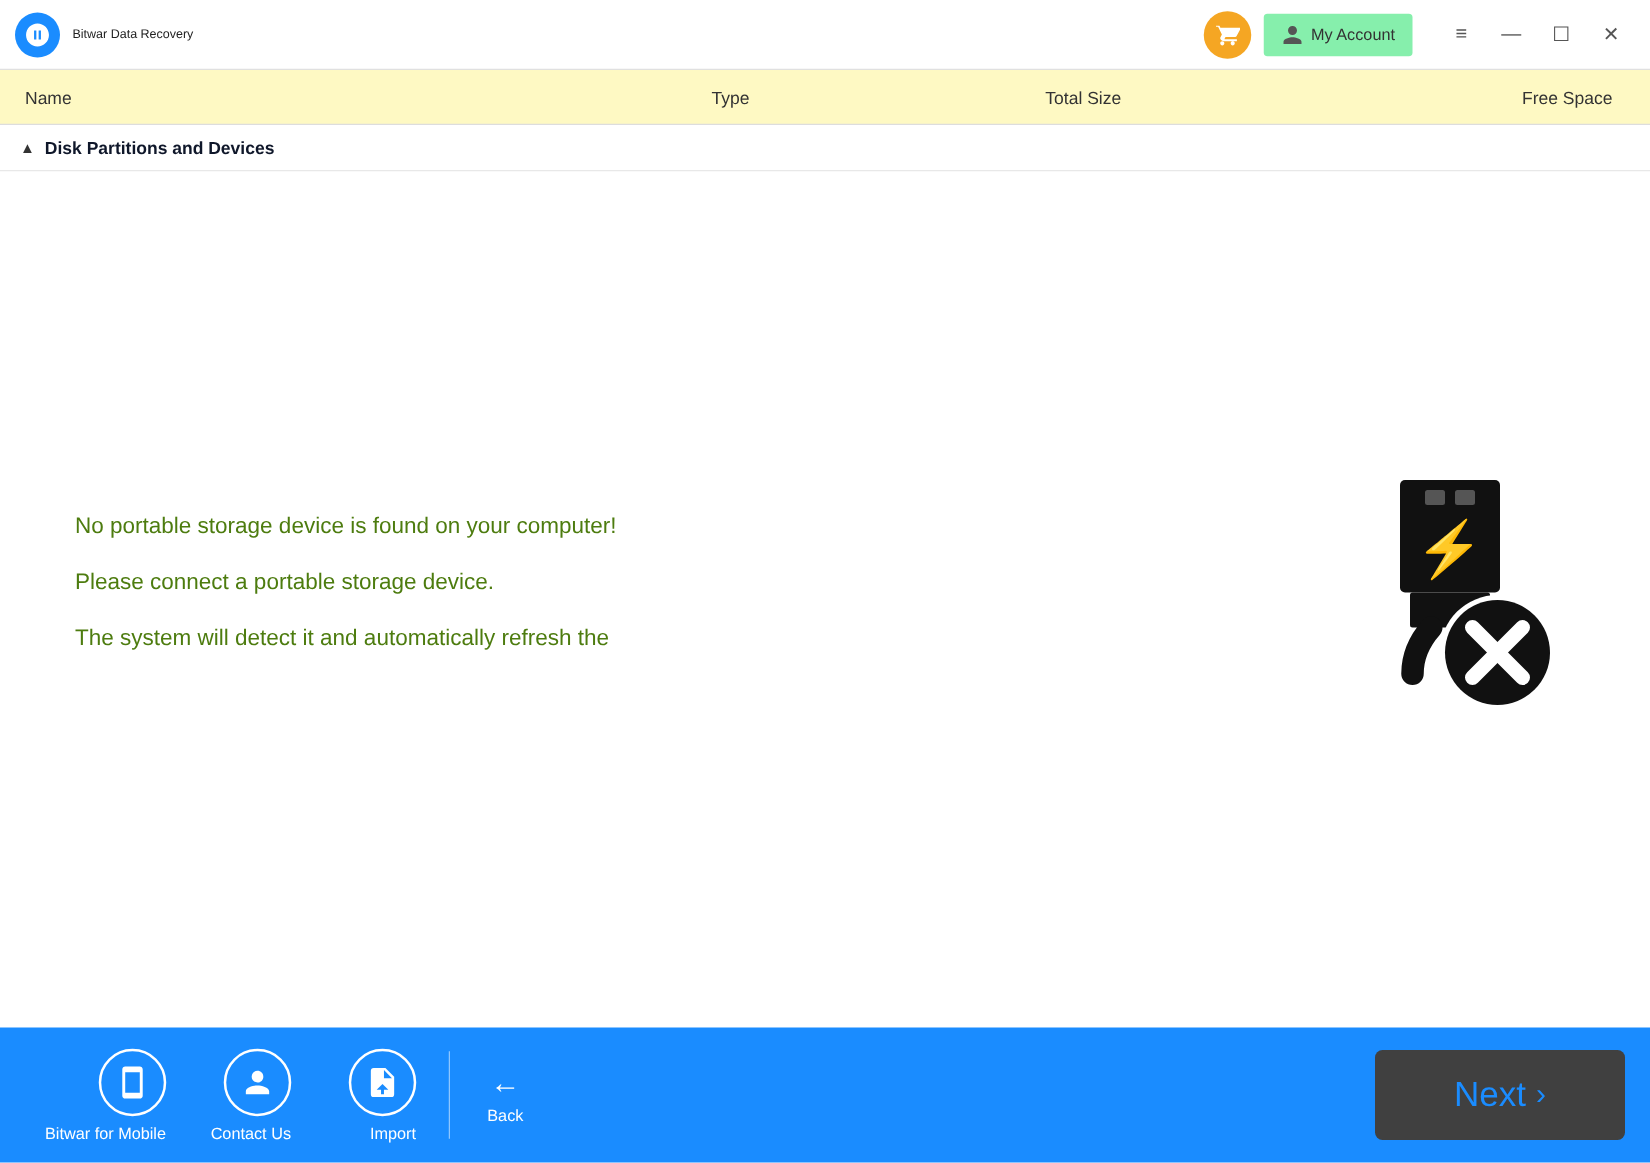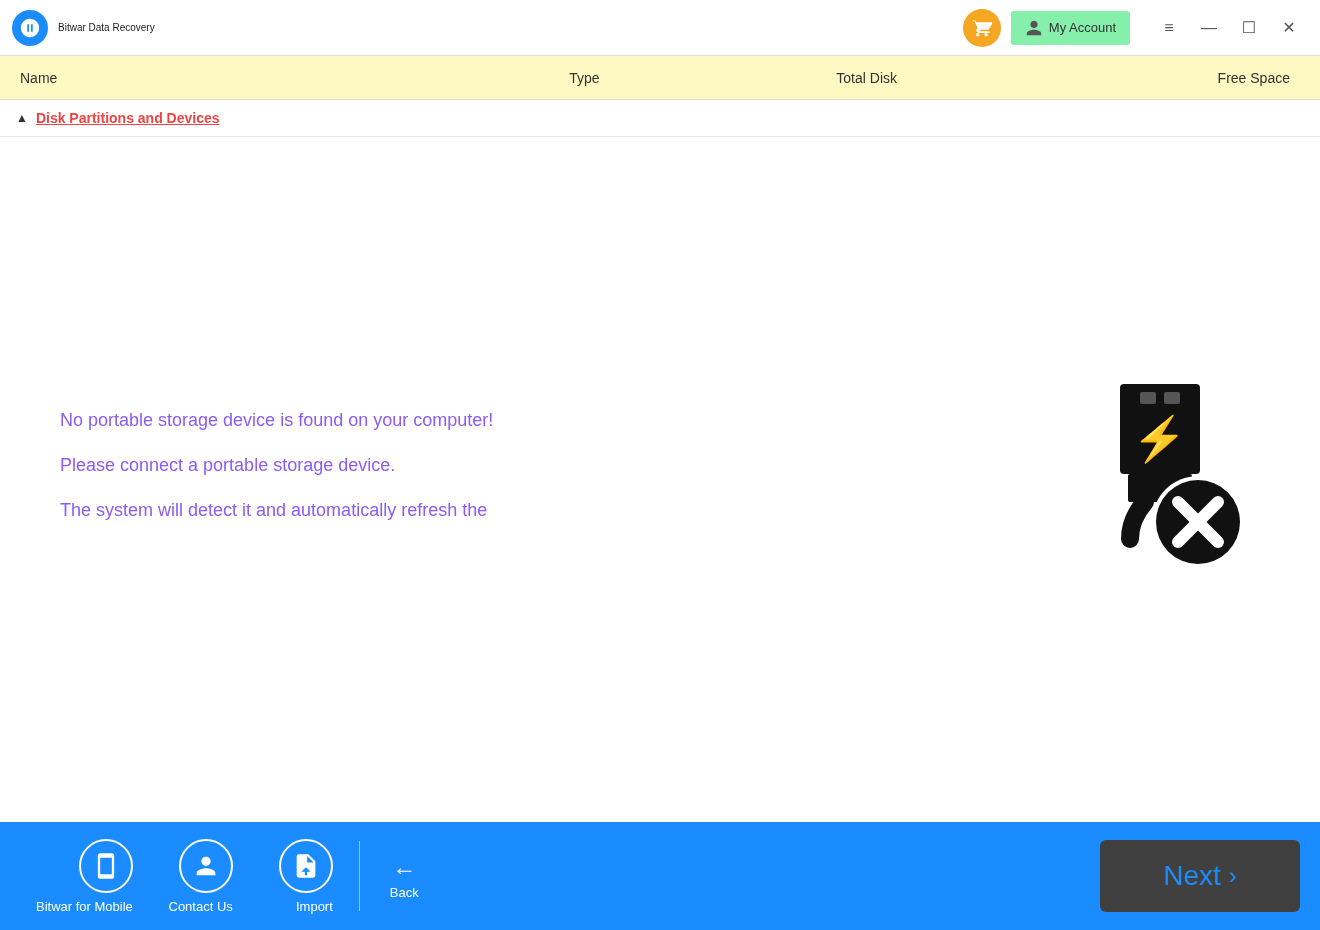--- a/index.html
+++ b/index.html
@@ -96,37 +96,36 @@
       border-bottom: 1px solid #e8e8e8;
     }
     .triangle-icon {
       font-size: 12px;
       color: #333;
       margin-right: 8px;
     }
     .section-label {
       font-size: 14px;
       font-weight: 700;
-      color: #ef4444;
-      text-decoration: underline;
+      color: #0f172a;
     }
 
     
     .empty-state {
       display: flex;
       align-items: center;
       justify-content: center;
       height: calc(100% - 48px);
       padding: 0 60px;
       gap: 60px;
     }
     .empty-text { flex: 1; }
     .empty-text p {
       font-size: 18px;
-      color: #8b5cf6;
+      color: #4d7c0f;
       margin-bottom: 18px;
       line-height: 1.5;
     }
     .usb-icon-area {
       flex-shrink: 0;
       position: relative;
       width: 200px;
       height: 200px;
       display: flex;
       align-items: center;
@@ -244,21 +243,21 @@
       <div class="wctrl-btn">—</div>
       <div class="wctrl-btn">☐</div>
       <div class="wctrl-btn close">✕</div>
     </div>
   </div>
 </div>
 
 <div class="table-header">
   <div class="th-name">Name</div>
   <div class="th-type">Type</div>
-  <div class="th-totalsize">Total Disk</div>
+  <div class="th-totalsize">Total Size</div>
   <div class="th-freespace">Free Space</div>
 </div>
 
 <div class="content-area">
 
   <div class="section-row">
     <span class="triangle-icon">▲</span>
     <span class="section-label">Disk Partitions and Devices</span>
   </div>
 

